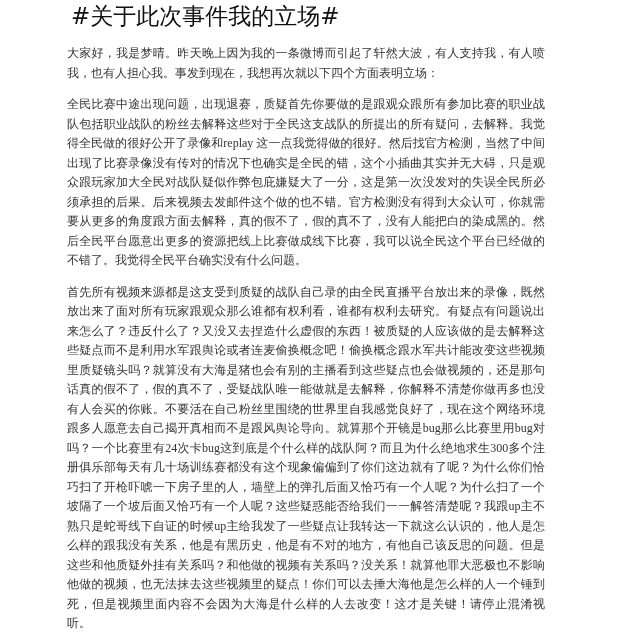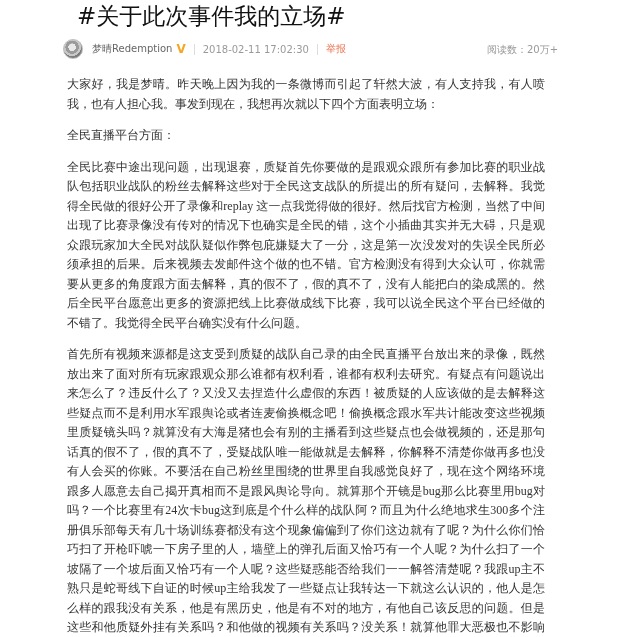--- a/index.html
+++ b/index.html
@@ -18,21 +18,21 @@
   .article {
     position: absolute;
     left: 63px;
     top: 0;
     width: 500px;
   }
   .title {
     font-size: 23px;
     line-height: 28px;
     color: #111111;
-    margin: 2px 0 0 14px;
+    margin: 2px 0 0 8px;
     font-weight: normal;
     letter-spacing: 0px;
     white-space: nowrap;
   }
   .meta {
     position: relative;
     height: 24px;
     margin-top: 7px;
     display: flex;
     align-items: center;
@@ -97,30 +97,19 @@
   .body-text p.section-head {
     margin-bottom: 12px;
   }
 </style>
 </head>
 <body>
 
 <div class="article">
   <h1 class="title">#关于此次事件我的立场#</h1>
 
-  <div class="meta">
-    <div class="avatar"></div>
-    <span class="author">梦晴Redemption</span>
-    <span class="verified">V</span>
-    <span class="sep"></span>
-    <span class="time">2018-02-11 17:02:30</span>
-    <span class="sep"></span>
-    <span class="report">举报</span>
-    <span class="reads">阅读数：20万+</span>
-  </div>
 
   <div class="body-text">
     <p>大家好，我是梦晴。昨天晚上因为我的一条微博而引起了轩然大波，有人支持我，有人喷我，也有人担心我。事发到现在，我想再次就以下四个方面表明立场：</p>
-    <p class="section-head">全民直播平台方面：</p>
     <p>全民比赛中途出现问题，出现退赛，质疑首先你要做的是跟观众跟所有参加比赛的职业战队包括职业战队的粉丝去解释这些对于全民这支战队的所提出的所有疑问，去解释。我觉得全民做的很好公开了录像和replay 这一点我觉得做的很好。然后找官方检测，当然了中间出现了比赛录像没有传对的情况下也确实是全民的错，这个小插曲其实并无大碍，只是观众跟玩家加大全民对战队疑似作弊包庇嫌疑大了一分，这是第一次没发对的失误全民所必须承担的后果。后来视频去发邮件这个做的也不错。官方检测没有得到大众认可，你就需要从更多的角度跟方面去解释，真的假不了，假的真不了，没有人能把白的染成黑的。然后全民平台愿意出更多的资源把线上比赛做成线下比赛，我可以说全民这个平台已经做的不错了。我觉得全民平台确实没有什么问题。</p>
     <p>首先所有视频来源都是这支受到质疑的战队自己录的由全民直播平台放出来的录像，既然放出来了面对所有玩家跟观众那么谁都有权利看，谁都有权利去研究。有疑点有问题说出来怎么了？违反什么了？又没又去捏造什么虚假的东西！被质疑的人应该做的是去解释这些疑点而不是利用水军跟舆论或者连麦偷换概念吧！偷换概念跟水军共计能改变这些视频里质疑镜头吗？就算没有大海是猪也会有别的主播看到这些疑点也会做视频的，还是那句话真的假不了，假的真不了，受疑战队唯一能做就是去解释，你解释不清楚你做再多也没有人会买的你账。不要活在自己粉丝里围绕的世界里自我感觉良好了，现在这个网络环境跟多人愿意去自己揭开真相而不是跟风舆论导向。就算那个开镜是bug那么比赛里用bug对吗？一个比赛里有24次卡bug这到底是个什么样的战队阿？而且为什么绝地求生300多个注册俱乐部每天有几十场训练赛都没有这个现象偏偏到了你们这边就有了呢？为什么你们恰巧扫了开枪吓唬一下房子里的人，墙壁上的弹孔后面又恰巧有一个人呢？为什么扫了一个坡隔了一个坡后面又恰巧有一个人呢？这些疑惑能否给我们一一解答清楚呢？我跟up主不熟只是蛇哥线下自证的时候up主给我发了一些疑点让我转达一下就这么认识的，他人是怎么样的跟我没有关系，他是有黑历史，他是有不对的地方，有他自己该反思的问题。但是这些和他质疑外挂有关系吗？和他做的视频有关系吗？没关系！就算他罪大恶极也不影响他做的视频，也无法抹去这些视频里的疑点！你们可以去捶大海他是怎么样的人一个锤到死，但是视频里面内容不会因为大海是什么样的人去改变！这才是关键！请停止混淆视听。</p>
   </div>
 </div>
 
 </body></html>

